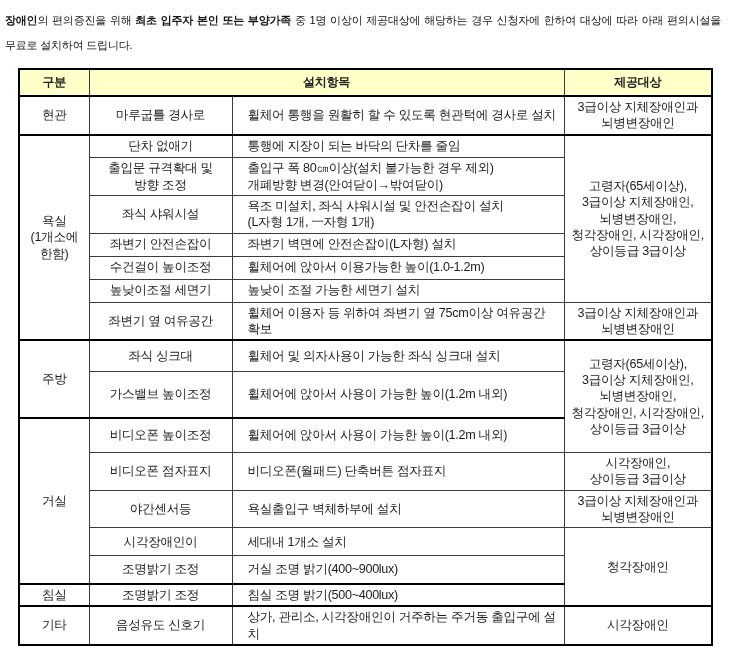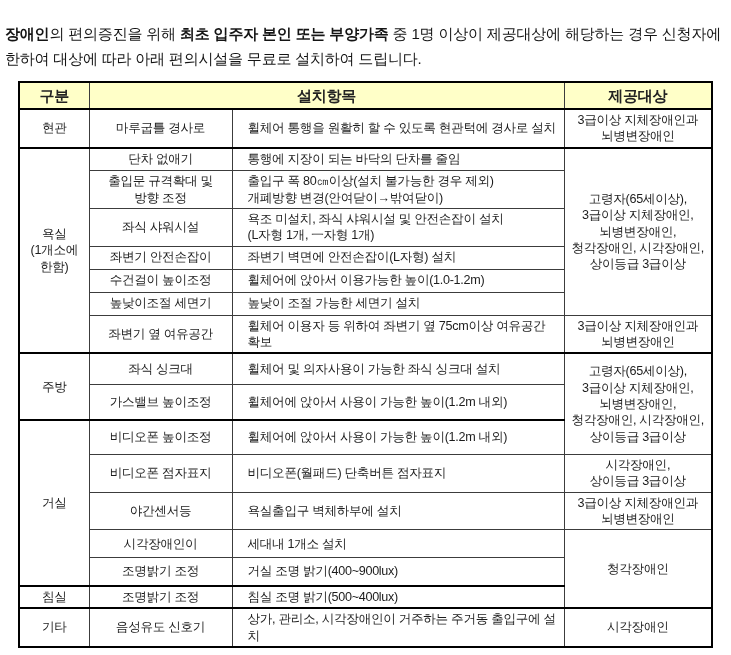--- a/index.html
+++ b/index.html
@@ -13,44 +13,44 @@
 
   
   .title{
     font-size:15.5px;font-weight:bold;letter-spacing:-0.3px;
     margin:2px 0 7px 0;color:#000;
   }
   .title .bullet{font-size:13px;margin-right:5px;position:relative;top:-1px;}
 
   
   .intro{
-    font-size:15px;line-height:25px;letter-spacing:-0.2px;
+    font-size:11px;line-height:25px;letter-spacing:-0.2px;
     text-align:justify;color:#141414;
-    margin:17px 0 10px 0;width:716px;word-break:keep-all;
+    margin:4px 0 10px 0;width:716px;word-break:keep-all;
   }
   .b{font-weight:bold;}
 
   
   table.fac{
     border-collapse:collapse;table-layout:fixed;
     width:695px;margin-left:13px;
     border:2px solid #000;
   }
   table.fac th,table.fac td{
     border:1px solid #3c3c3c;
     padding:2px 4px;
     vertical-align:middle;
     white-space:pre-line;
     line-height:1.3;
     overflow:hidden;
   }
   table.fac thead th{
     background:#ffffc8;
     border-bottom:2px solid #000;
-    font-size:15px;font-weight:bold;letter-spacing:-0.2px;
+    font-size:12px;font-weight:bold;letter-spacing:-0.2px;
     height:21px;text-align:center;color:#222;
   }
   table.fac td{
     font-size:12.6px;letter-spacing:-0.3px;color:#1c1c1c;
     text-align:center;
   }
   table.fac td.c-desc{text-align:left;padding-left:15px;}
   table.fac tr.gs>td{border-top:2px solid #000;}
   .col-cat{width:70px;}
   .col-item{width:143px;}
@@ -131,21 +131,21 @@
         <tr class="gs" style="height: 31px;">
           <td class="c-cat" rowspan="2">주방</td>
           <td class="c-item">좌식 싱크대</td>
           <td class="c-desc">휠체어 및 의자사용이 가능한 좌식 싱크대 설치</td>
           <td class="c-tgt" rowspan="3">고령자(65세이상),
 3급이상 지체장애인,
 뇌병변장애인,
 청각장애인, 시각장애인,
 상이등급 3급이상</td>
         </tr>
-        <tr style="height: 36px;">
+        <tr style="height: 47px;">
           <td class="c-item">가스밸브 높이조정</td>
           <td class="c-desc">휠체어에 앉아서 사용이 가능한 높이(1.2m 내외)</td>
         </tr>
         <tr class="gs" style="height: 34px;">
           <td class="c-cat" rowspan="5">거실</td>
           <td class="c-item">비디오폰 높이조정</td>
           <td class="c-desc">휠체어에 앉아서 사용이 가능한 높이(1.2m 내외)</td>
         </tr>
         <tr style="height: 34px;">
           <td class="c-item">비디오폰 점자표지</td>

